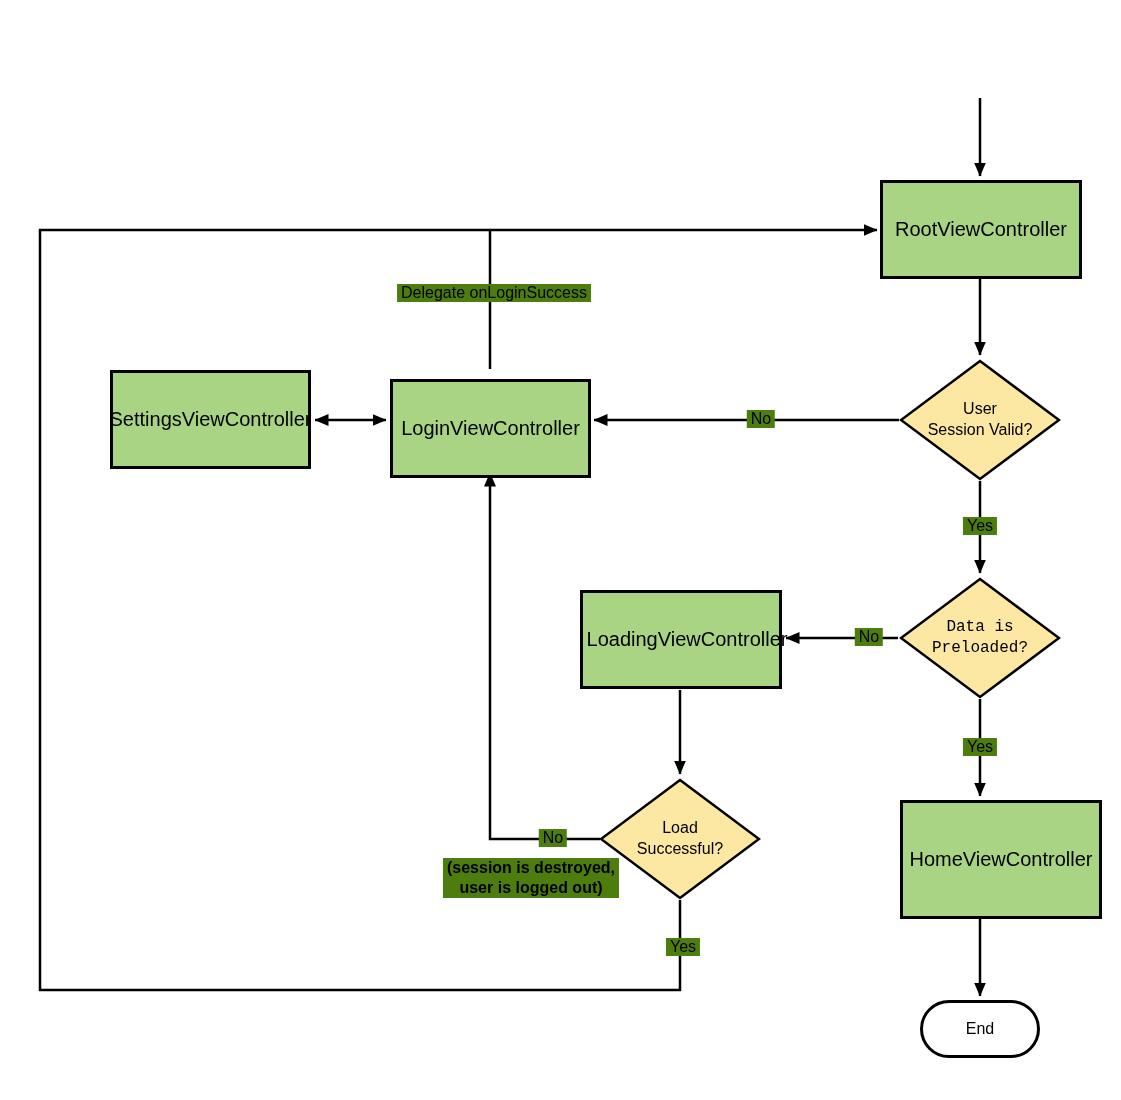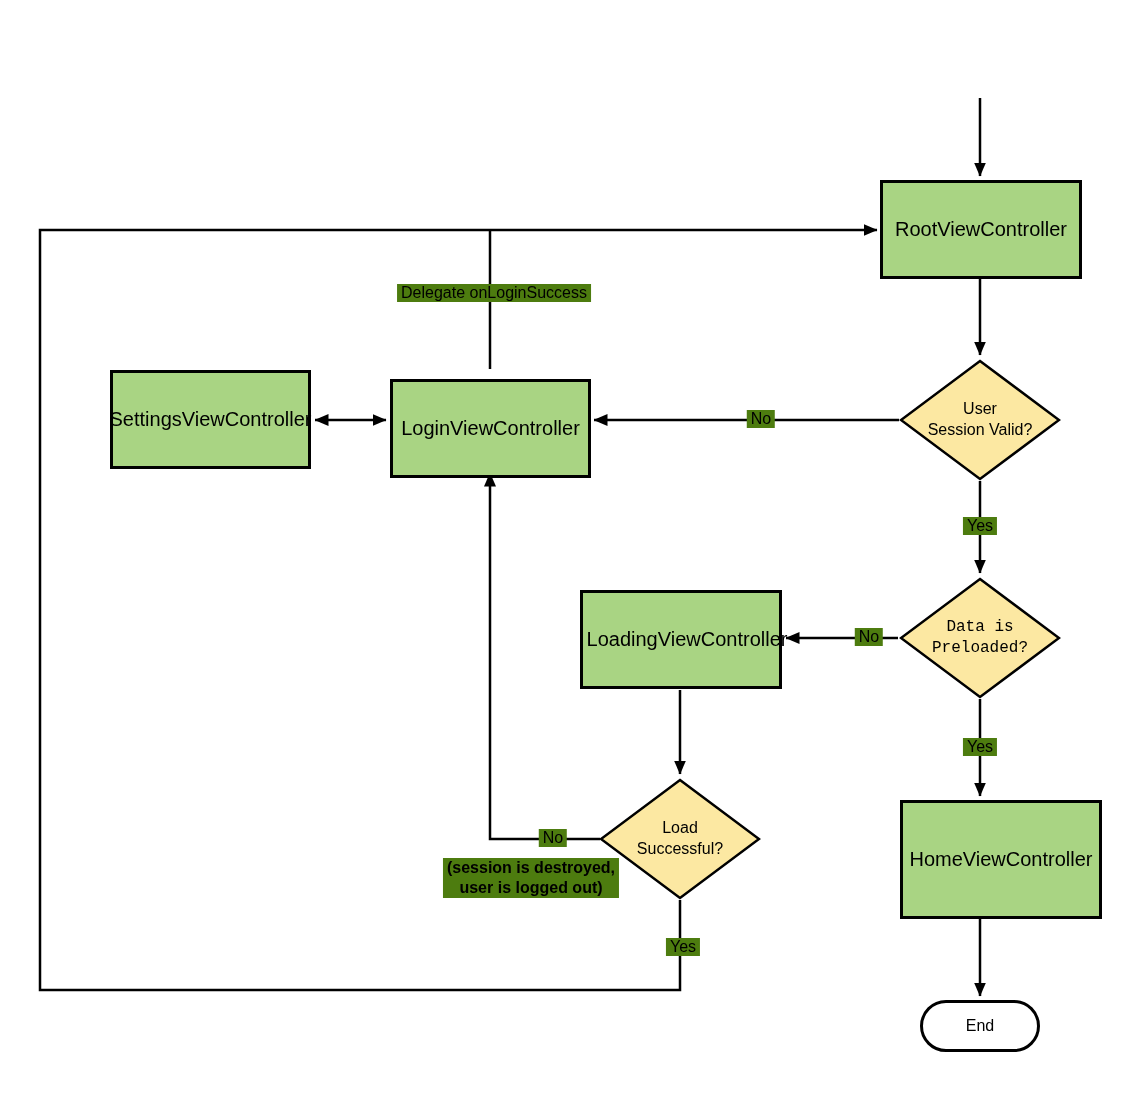--- a/index.html
+++ b/index.html
@@ -125,21 +125,21 @@
       <polygon points="81,2 160,61 81,120 2,61"></polygon>
     </svg>
     <span class="dlabel">Load
 Successful?</span>
   </div>
 
   <div class="node process" style="left:900px; top:800px; width:202px; height:119px;">
     <span>HomeViewController</span>
   </div>
 
-  <div class="node terminator" style="left:920px; top:1000px; width:120px; height:52px;">
+  <div class="node terminator" style="left:920px; top:1000px; width:120px; height:58px;">
     <span>End</span>
   </div>
 
   <div class="edge-label" style="left:494px; top:293px;">Delegate onLoginSuccess</div>
   <div class="edge-label" style="left:761px; top:419px;">No</div>
   <div class="edge-label" style="left:980px; top:526px;">Yes</div>
   <div class="edge-label" style="left:869px; top:637px;">No</div>
   <div class="edge-label" style="left:980px; top:747px;">Yes</div>
   <div class="edge-label" style="left:553px; top:838px;">No</div>
   <div class="edge-label multiline" style="left:531px; top:878px;font-weight:bold;">(session is destroyed,

